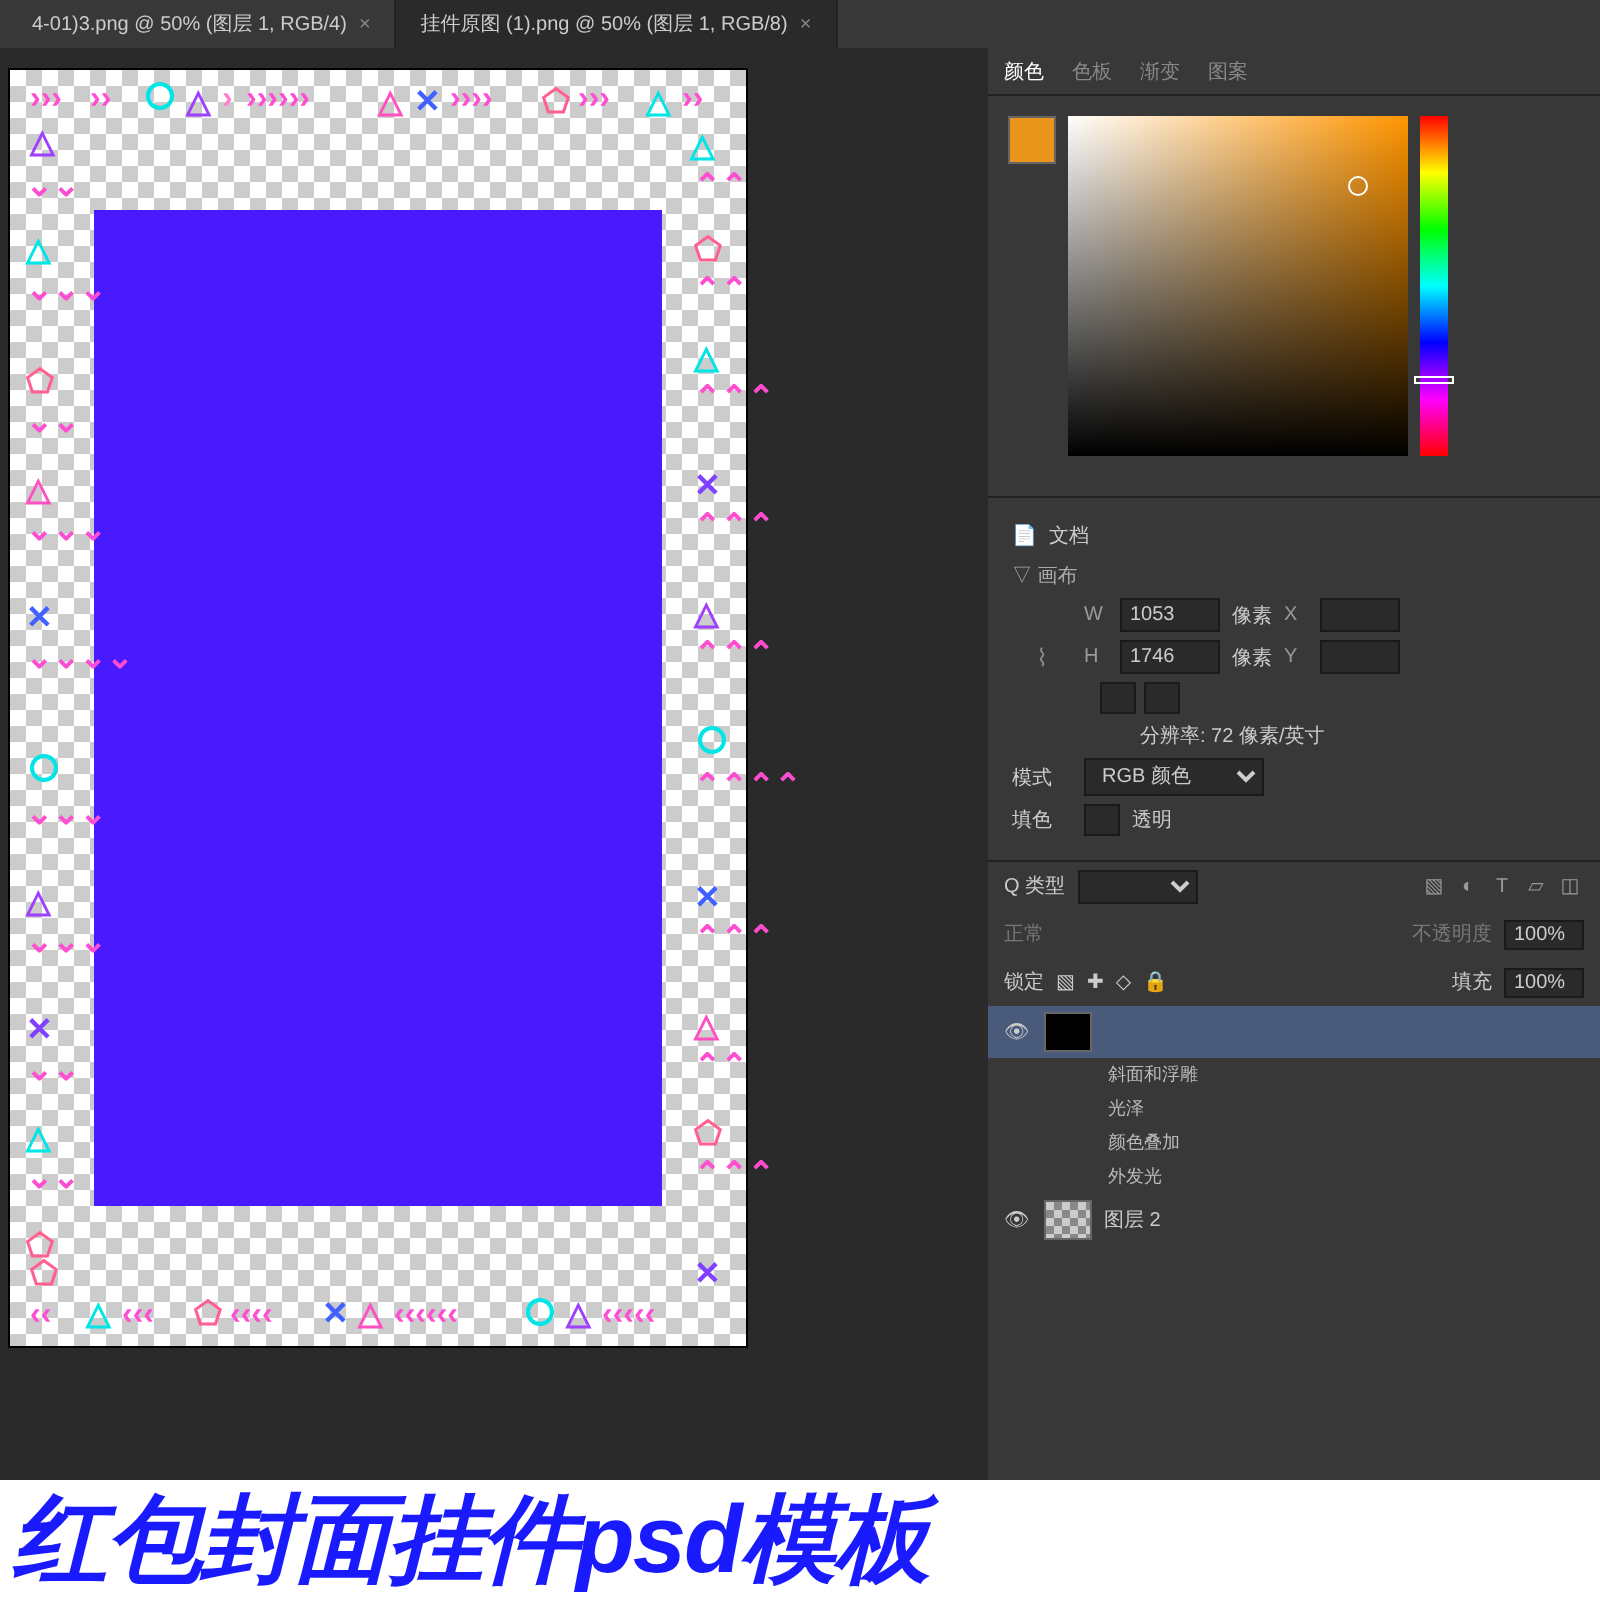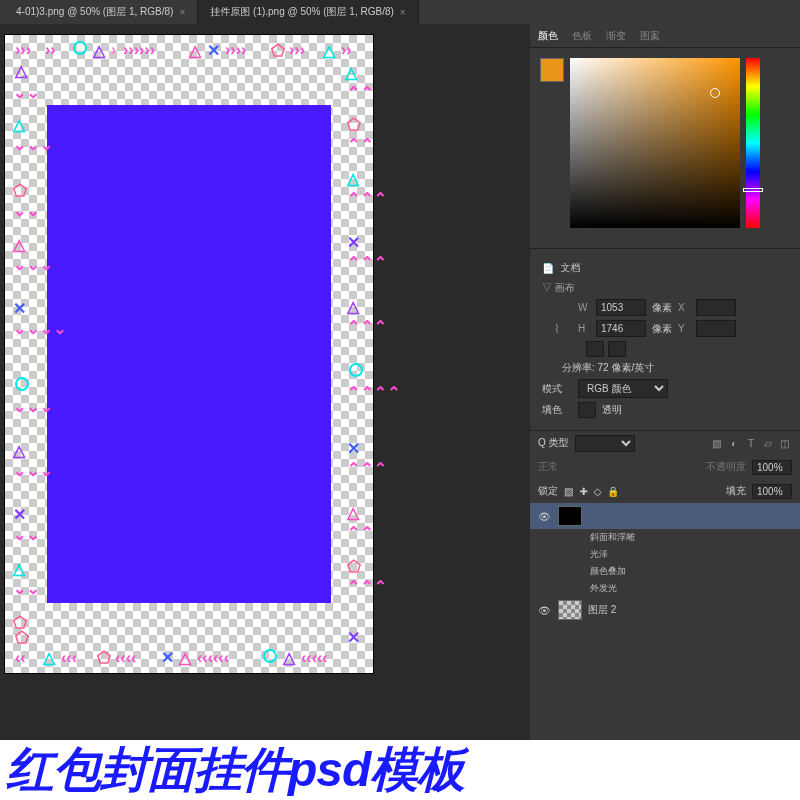--- a/index.html
+++ b/index.html
@@ -23,21 +23,21 @@
 .tri-cyan { color: #00e5e5; }
 .tri-purple { color: #a040ff; }
 .tri-pink { color: #ff50c0; }
 .pent { color: #ff6090; }
 .circ-cyan { color: #00e5e5; border: 2px solid #00e5e5; width: 14px; height: 14px; border-radius: 50%; }
 .x-purple { color: #8040ff; }
 .x-blue { color: #4060ff; }
 
 .inner-rect { position: absolute; left: 42px; top: 70px; right: 42px; bottom: 70px; background: #4a1aff; }
 
-.panels { width: 270px; background: #383838; color: #ccc; font-size: 11px; }
+.panels { width: 306px; background: #383838; color: #ccc; font-size: 11px; }
 .panel-tabs { height: 24px; display: flex; align-items: center; padding: 0 8px; border-bottom: 1px solid #222; font-size: 10px; gap: 14px; }
 .panel-tabs span.active { color: #fff; }
 .panel-tabs span { color: #888; }
 
 .color-picker { height: 200px; padding: 10px; display: flex; gap: 6px; }
 .swatch { width: 24px; height: 24px; background: #e8951a; border: 1px solid #666; }
 .gradient-box { width: 170px; height: 170px; background: linear-gradient(to bottom, rgba(0,0,0,0) 0%, #000 100%), linear-gradient(to right, #fff 0%, #ff9500 100%); position: relative; }
 .picker-circle { position: absolute; width: 10px; height: 10px; border: 1px solid #fff; border-radius: 50%; right: 20px; top: 30px; }
 .hue-strip { width: 14px; height: 170px; background: linear-gradient(to bottom, #f00, #ff0, #0f0, #0ff, #00f, #f0f, #f00); position: relative; }
 .hue-handle { position: absolute; left: -3px; right: -3px; height: 4px; border: 1px solid #fff; top: 130px; }
@@ -66,21 +66,21 @@
 .layer-thumb.checker { background: repeating-conic-gradient(#888 0% 25%, #ccc 0% 50%) 0 0/8px 8px; }
 .fx-item { padding: 2px 8px 2px 60px; font-size: 9px; color: #bbb; }
 
 .bottom-caption { position: absolute; bottom: 0; left: 0; right: 0; height: 60px; background: #fff; display: flex; align-items: center; justify-content: flex-start; font-size: 48px; font-weight: bold; color: #1a1aff; font-style: italic; padding-left: 6px; letter-spacing: -1px; }
 </style>
 </head>
 <body>
 
 <div class="tabs">
   <div class="tab">
-    <span>4-01)3.png @ 50% (图层 1, RGB/8)</span>
+    <span>4-01)3.png @ 50% (图层 1, RGB/4)</span>
     <span class="tab-close">×</span>
   </div>
   <div class="tab active">
     <span>挂件原图 (1).png @ 50% (图层 1, RGB/8)</span>
     <span class="tab-close">×</span>
   </div>
 </div>
 
 <div class="workspace">
   <div class="canvas-area">
@@ -201,21 +201,21 @@
           <span class="prop-label">H</span>
           <input class="prop-input" value="1746" style="">
           <span>像素</span>
           <span class="prop-label">Y</span>
           <input class="prop-input" style="width: 40px;">
         </div>
         <div class="small-icons" style="margin-left:44px">
           <div class="small-icon"></div>
           <div class="small-icon"></div>
         </div>
-        <div class="prop-row" style="margin-left:20px">
+        <div class="prop-row" style="margin-left:64px">
           <span>分辨率: 72 像素/英寸</span>
         </div>
         <div class="prop-row">
           <span style="width:30px">模式</span>
           <select class="prop-select"><option>RGB 颜色</option></select>
         </div>
         <div class="prop-row">
           <span style="width:30px">填色</span>
           <div class="small-icon"></div>
           <span>透明</span>

